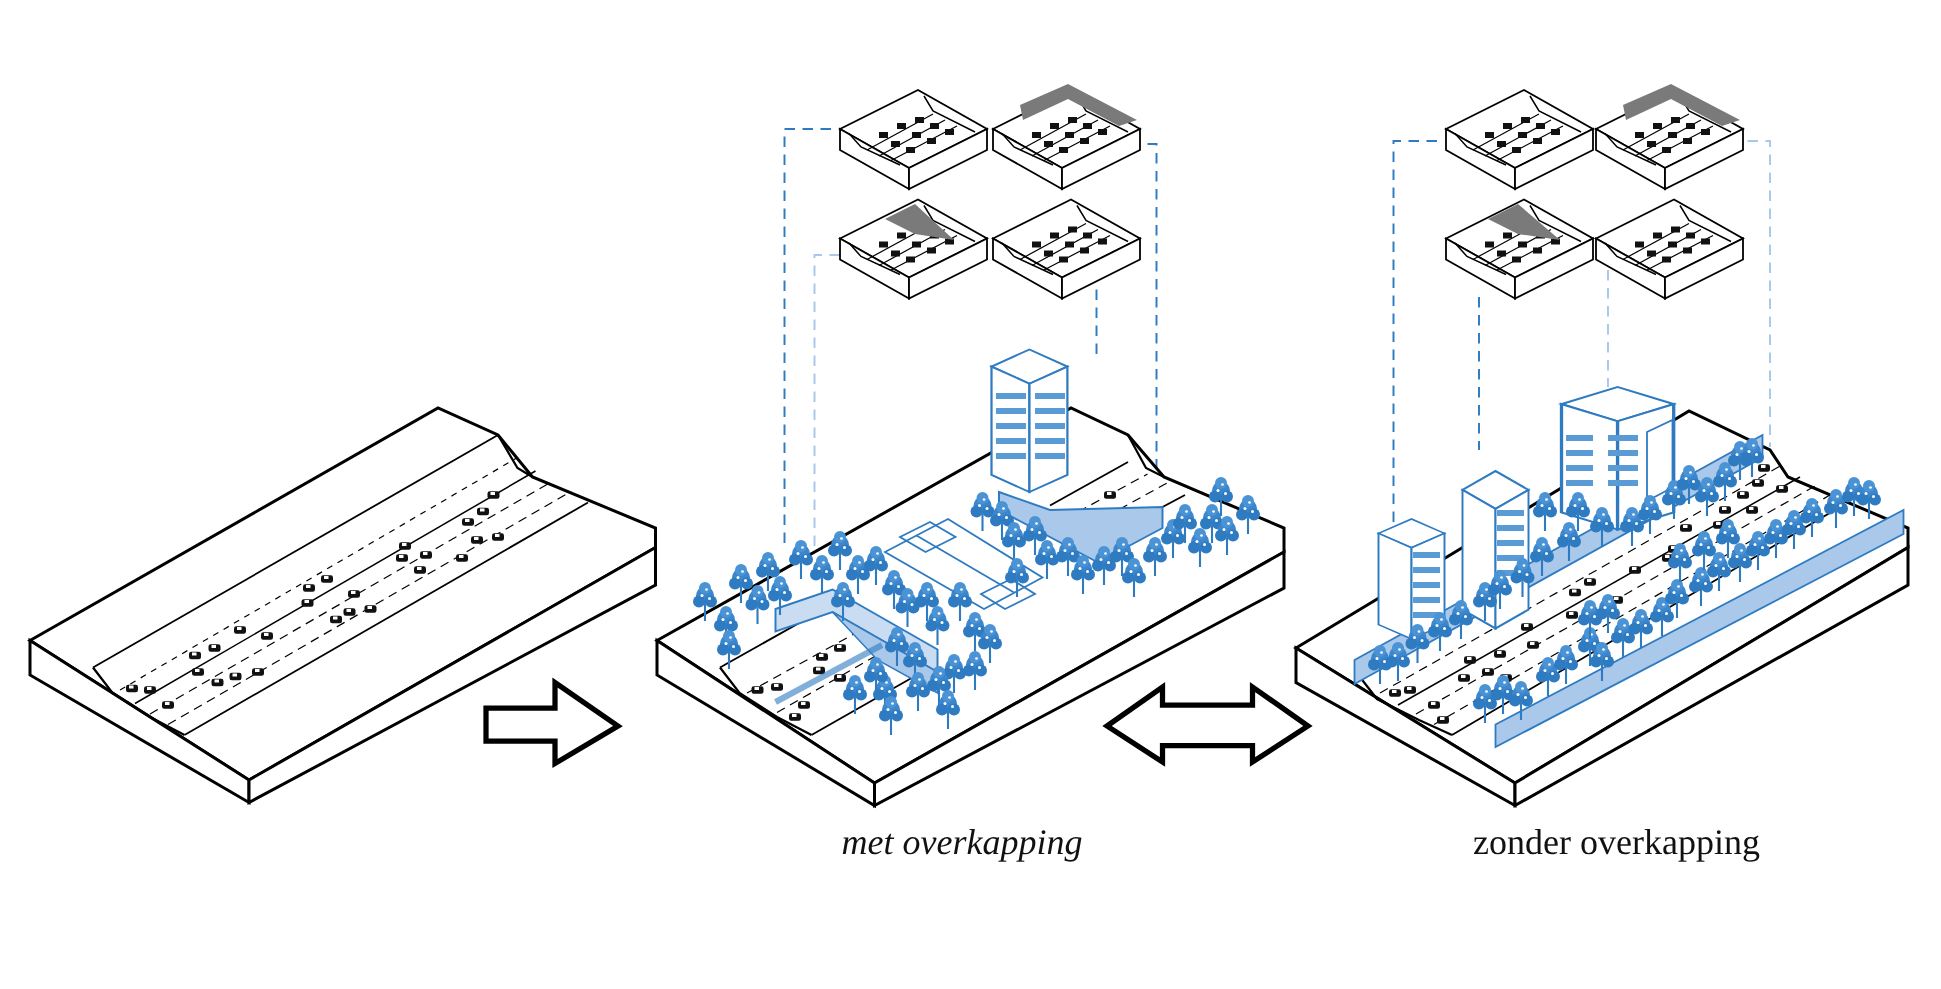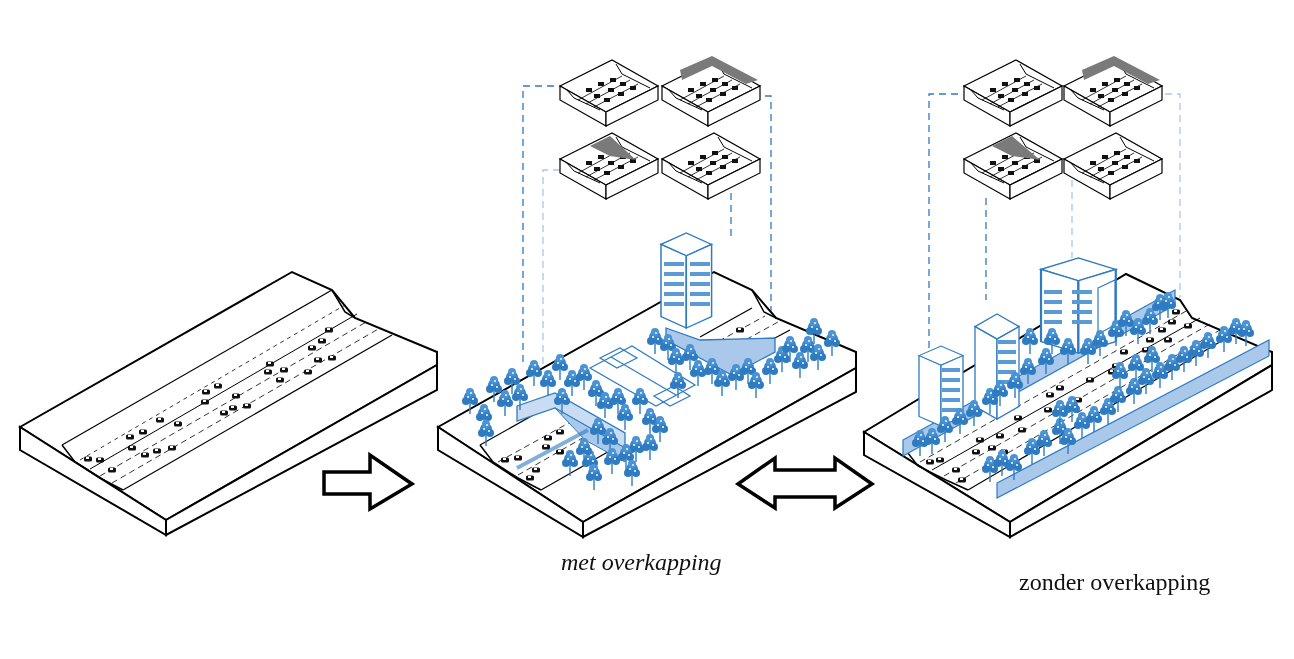--- a/index.html
+++ b/index.html
@@ -1,20 +1,20 @@
 <!DOCTYPE html>
 <html><head>
 <meta charset="utf-8">
 <style>
   html, body { margin: 0; padding: 0; background: #ffffff; }
   body { width: 1294px; height: 659px; position: relative; overflow: hidden; font-family: "Liberation Serif", serif; }
   #stage { position: absolute; left: 0; top: 0; width: 1294px; height: 659px; }
   .caption { position: absolute; font-family: "Liberation Serif", serif; font-size: 24px; color: #111111; white-space: nowrap; }
   #cap-met { left: 561px; top: 549px; font-style: italic; }
-  #cap-zonder { left: 1019px; top: 549px; margin-top: 20px; }
+  #cap-zonder { left: 982px; top: 549px; }
 </style>
 </head>
 <body>
 
 <svg id="stage" width="1294" height="659" viewBox="0 0 1294 659" xmlns="http://www.w3.org/2000/svg">
   <defs>
     <g id="car">
       <rect x="-4" y="-2.5" width="8" height="5" rx="1.5" fill="#111"></rect>
       <rect x="-2" y="-2" width="3" height="2" fill="#fff"></rect>
     </g>

